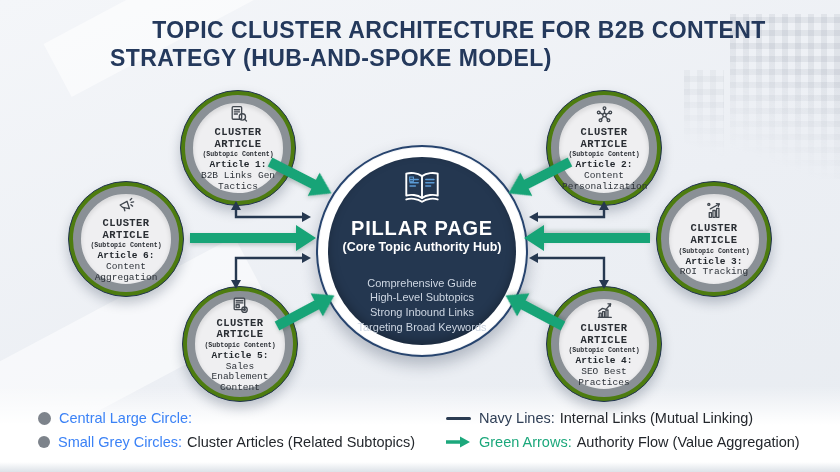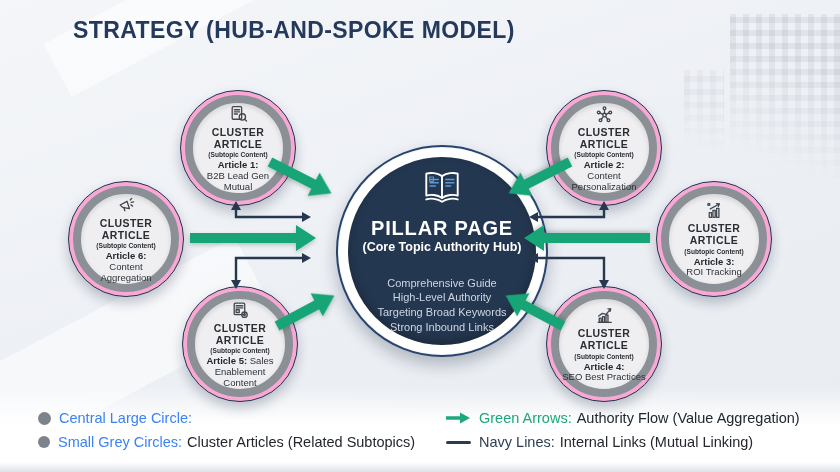--- a/index.html
+++ b/index.html
@@ -25,43 +25,43 @@
   .pixels.p2{right:116px;top:70px;width:40px;height:90px;opacity:.3;}
   .legend-band{position:absolute;left:0;right:0;bottom:0;height:86px;
     background:linear-gradient(to top,#ffffff 55%,rgba(255,255,255,0));pointer-events:none;}
   .bottom-strip{position:absolute;left:0;right:0;bottom:0;height:10px;
     background:linear-gradient(to bottom,rgba(255,255,255,0),#dde2e8);pointer-events:none;}
 
   
   .title{position:absolute;left:0;top:16px;width:840px;color:#24395c;font-weight:800;
     font-size:23px;letter-spacing:.4px;line-height:1.22;}
   .title .l1{text-align:center;padding-left:78px;}
-  .title .l2{text-align:left;margin-left:73px;}
+  .title .l2{text-align:left;margin-left:110px;}
 
   
   svg.connectors{position:absolute;left:0;top:0;z-index:3;}
   .navy-line{stroke:#263850;stroke-width:2.4;fill:none;}
   .navy-head{fill:#263850;}
   .green-arrow{fill:#17a477;filter:drop-shadow(0 2px 2px rgba(20,60,45,.25));}
 
   
-  .pillar{position:absolute;left:336px;top:145px;width:208px;height:208px;border-radius:50%;
+  .pillar{position:absolute;left:316px;top:145px;width:208px;height:208px;border-radius:50%;
     background:#ffffff;border:2px solid #27446e;z-index:2;
     box-shadow:0 8px 16px rgba(25,40,65,.28), inset 0 0 0 1px #f3f5f8;}
   .pillar-disc{position:absolute;inset:10px;border-radius:50%;background:#243750;
     display:flex;flex-direction:column;align-items:center;justify-content:center;
     text-align:center;color:#ffffff;box-shadow:inset 0 -4px 10px rgba(0,0,0,.25);}
   .p-title{font-size:20px;font-weight:800;letter-spacing:.8px;margin-top:5px;}
   .p-sub{font-size:12.5px;font-weight:700;margin-top:0;}
   .p-lines{margin-top:22px;font-size:11px;line-height:1.32;color:#cdd6e2;font-weight:400;}
 
   
   .cluster{position:absolute;width:114px;height:114px;border-radius:50%;z-index:2;
-    background:#f9a8d4;border:1.6px solid #223450;
-    box-shadow:0 6px 12px rgba(25,40,65,.25);}
+    background:#4d7c0f;border:1.6px solid #223450;
+    box-shadow:0 6px 12px rgba(25,40,65,.25);font-family:Liberation Mono, monospace;}
   .cluster-inner{position:absolute;inset:4px;border-radius:50%;border:8px solid #8a9096;
     background:#efeff1;display:flex;flex-direction:column;align-items:center;
     justify-content:center;text-align:center;box-shadow:inset 0 2px 5px rgba(0,0,0,.12);}
   .cicon{display:block;height:22px;margin-bottom:1px;}
   .cicon svg{stroke:#41474f;fill:none;stroke-width:1.25;stroke-linecap:round;stroke-linejoin:round;}
   .c-head{font-size:10.5px;font-weight:800;color:#2a2e34;letter-spacing:.4px;width:62px;line-height:1.12;}
   .c-sub{font-size:6.6px;font-weight:700;color:#2a2e34;margin:1px 0 2px;}
   .c-art{font-size:9.5px;color:#2e333a;width:84px;line-height:1.12;}
   .c-artlabel{display:block;font-weight:800;color:#23282e;}
   .c-artlabel.inline{display:inline;}
@@ -85,20 +85,21 @@
 <body>
 
 <div class="streak s1"></div>
 <div class="streak s2"></div>
 <div class="pixels p1"></div>
 <div class="pixels p2"></div>
 <div class="legend-band"></div>
 <div class="bottom-strip"></div>
 
 <div class="title">
+  <div class="l1">TOPIC CLUSTER ARCHITECTURE FOR B2B CONTENT</div>
   <div class="l2">STRATEGY (HUB-AND-SPOKE MODEL)</div>
 </div>
 
 <svg class="connectors" width="840" height="472" viewBox="0 0 840 472">
 
   <g>
     <path class="navy-line" d="M236,209 L236,217 L303,217"></path>
     <polygon class="navy-head" points="236,201 231,210 241,210"></polygon>
     <polygon class="navy-head" points="311,217 302,212 302,222"></polygon>
   </g>
@@ -158,44 +159,44 @@
             <path d="M28,15.5 H36.5"></path>
             <path d="M28,19 H33"></path>
         </g>
         <rect x="11" y="9.5" width="4" height="4.5" fill="none" stroke="#5b9bd5" stroke-width="1.1"></rect>
       </svg>
     </span>
     <div class="p-title">PILLAR PAGE</div>
     <div class="p-sub">(Core Topic Authority Hub)</div>
     <div class="p-lines">
       <div>Comprehensive Guide</div>
-      <div>High-Level Authority</div>
+      <div>High-Level Subtopics</div>
+      <div>Strong Inbound Links</div>
       <div>Targeting Broad Keywords</div>
-      <div>Strong Inbound Links</div>
     </div>
   </div>
 </div>
 
 <div class="cluster" style="left:180px;top:90px">
   <div class="cluster-inner">
     <span class="cicon">
       <svg width="21" height="21" viewBox="0 0 20 20">
         <rect x="4" y="2.5" width="9" height="12" rx="1"></rect>
         <path d="M6,5.5 H11"></path>
           <path d="M6,7.5 H11"></path>
           <path d="M6,9.5 H9"></path>
         <circle cx="13.7" cy="12.3" r="3"></circle>
           <path d="M15.8,14.4 L17.6,16.2"></path>
       </svg>
     </span>
     <div class="c-head">CLUSTER ARTICLE</div>
     <div class="c-sub">(Subtopic Content)</div>
     <div class="c-art">
       <span class="c-artlabel">Article 1:</span>
-      <span>B2B Lead Gen Mutual</span>
+      <span>B2B Links Gen Tactics</span>
     </div>
   </div>
 </div>
 
 <div class="cluster" style="left:546px;top:90px">
   <div class="cluster-inner">
     <span class="cicon">
       <svg width="21" height="21" viewBox="0 0 20 20">
         <circle cx="10" cy="10.5" r="1.7"></circle>
         <circle cx="10" cy="4" r="1.3"></circle>
@@ -314,27 +315,27 @@
         <span class="mk-circle-sm"></span>
       </span>
     <span class="lab grey">Small Grey Circles:</span>
     <span class="val">Cluster Articles (Related Subtopics)</span>
   </div>
 </div>
 
 <div class="legend lg-right">
   <div class="row">
     <span class="mk">
-      <svg width="25" height="14" viewBox="0 0 25 14">
-          <polygon fill="#1ca87c" points="0,5.2 14,5.2 14,1.5 24,7 14,12.5 14,8.8 0,8.8"></polygon>
-        </svg>
-    </span>
-    <span class="lab green">Green Arrows:</span>
-    <span class="val">Authority Flow (Value Aggregation)</span>
-  </div>
-  <div class="row">
-    <span class="mk">
         <span class="mk-line"></span>
       </span>
     <span class="lab navy">Navy Lines:</span>
     <span class="val">Internal Links (Mutual Linking)</span>
   </div>
+  <div class="row">
+    <span class="mk">
+      <svg width="25" height="14" viewBox="0 0 25 14">
+          <polygon fill="#1ca87c" points="0,5.2 14,5.2 14,1.5 24,7 14,12.5 14,8.8 0,8.8"></polygon>
+        </svg>
+    </span>
+    <span class="lab green">Green Arrows:</span>
+    <span class="val">Authority Flow (Value Aggregation)</span>
+  </div>
 </div>
 
 </body></html>

